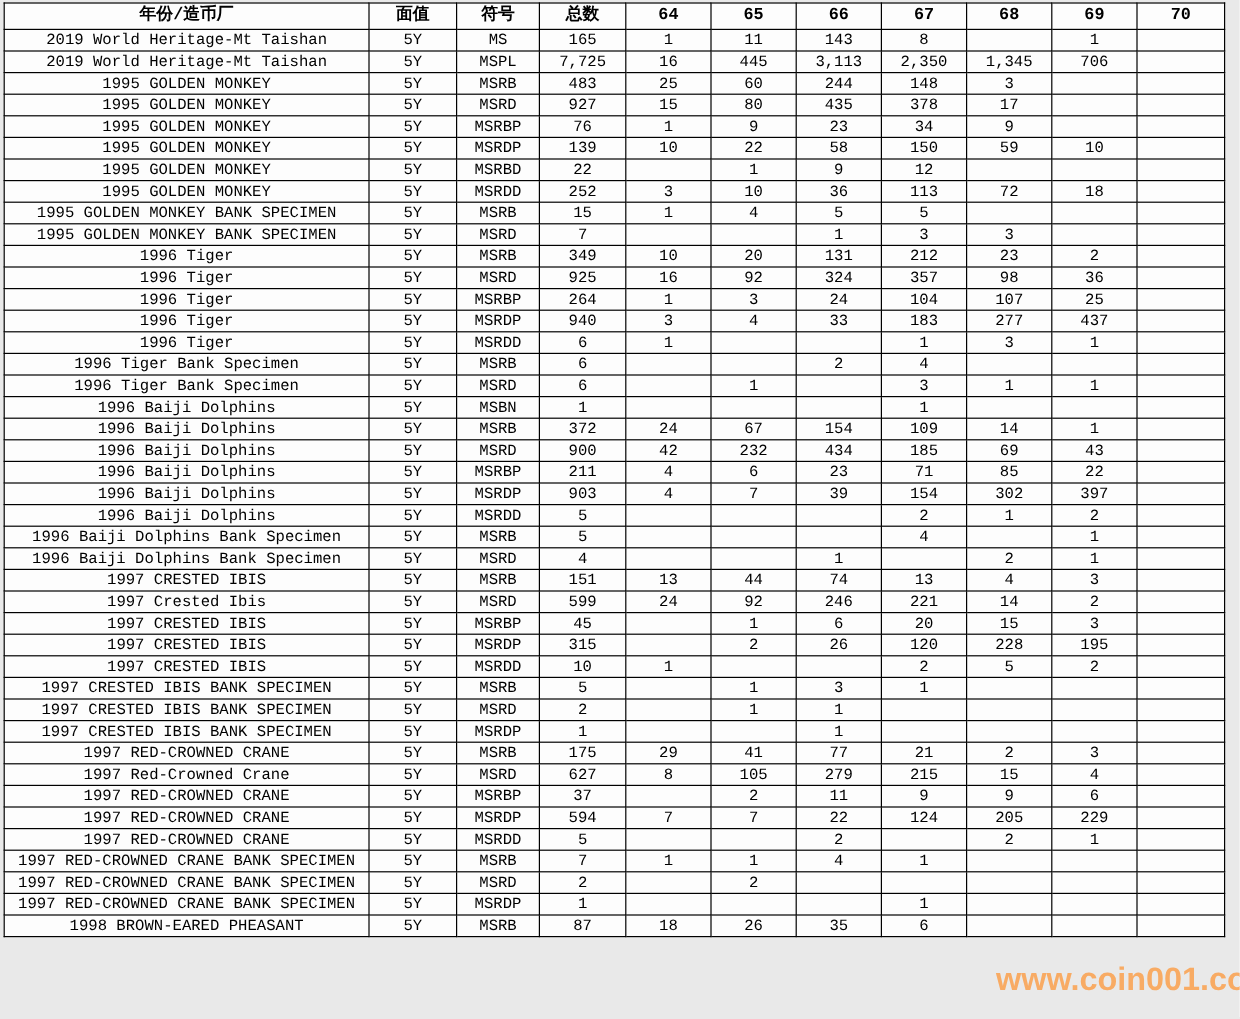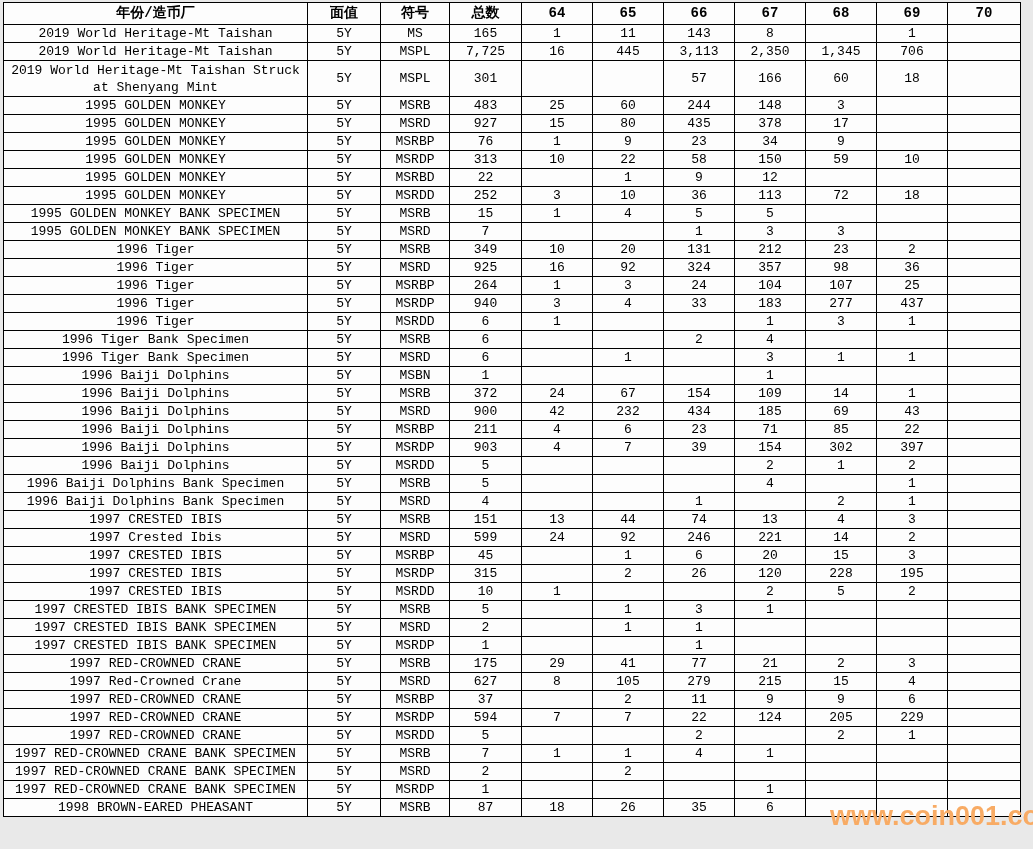--- a/index.html
+++ b/index.html
@@ -112,33 +112,20 @@
           <td>MSPL</td>
           <td>7,725</td>
           <td>16</td>
           <td>445</td>
           <td>3,113</td>
           <td>2,350</td>
           <td>1,345</td>
           <td>706</td>
           <td></td>
         </tr>
-        <tr class="tall">
-          <td class="namecell">2019 World Heritage-Mt Taishan Struck at Shenyang Mint</td>
-          <td>5Y</td>
-          <td>MSPL</td>
-          <td>301</td>
-          <td></td>
-          <td></td>
-          <td>57</td>
-          <td>166</td>
-          <td>60</td>
-          <td>18</td>
-          <td></td>
-        </tr>
         <tr>
           <td class="namecell">1995 GOLDEN MONKEY</td>
           <td>5Y</td>
           <td>MSRB</td>
           <td>483</td>
           <td>25</td>
           <td>60</td>
           <td>244</td>
           <td>148</td>
           <td>3</td>
@@ -168,21 +155,21 @@
           <td>23</td>
           <td>34</td>
           <td>9</td>
           <td></td>
           <td></td>
         </tr>
         <tr>
           <td class="namecell">1995 GOLDEN MONKEY</td>
           <td>5Y</td>
           <td>MSRDP</td>
-          <td>313</td>
+          <td>139</td>
           <td>10</td>
           <td>22</td>
           <td>58</td>
           <td>150</td>
           <td>59</td>
           <td>10</td>
           <td></td>
         </tr>
         <tr>
           <td class="namecell">1995 GOLDEN MONKEY</td>

